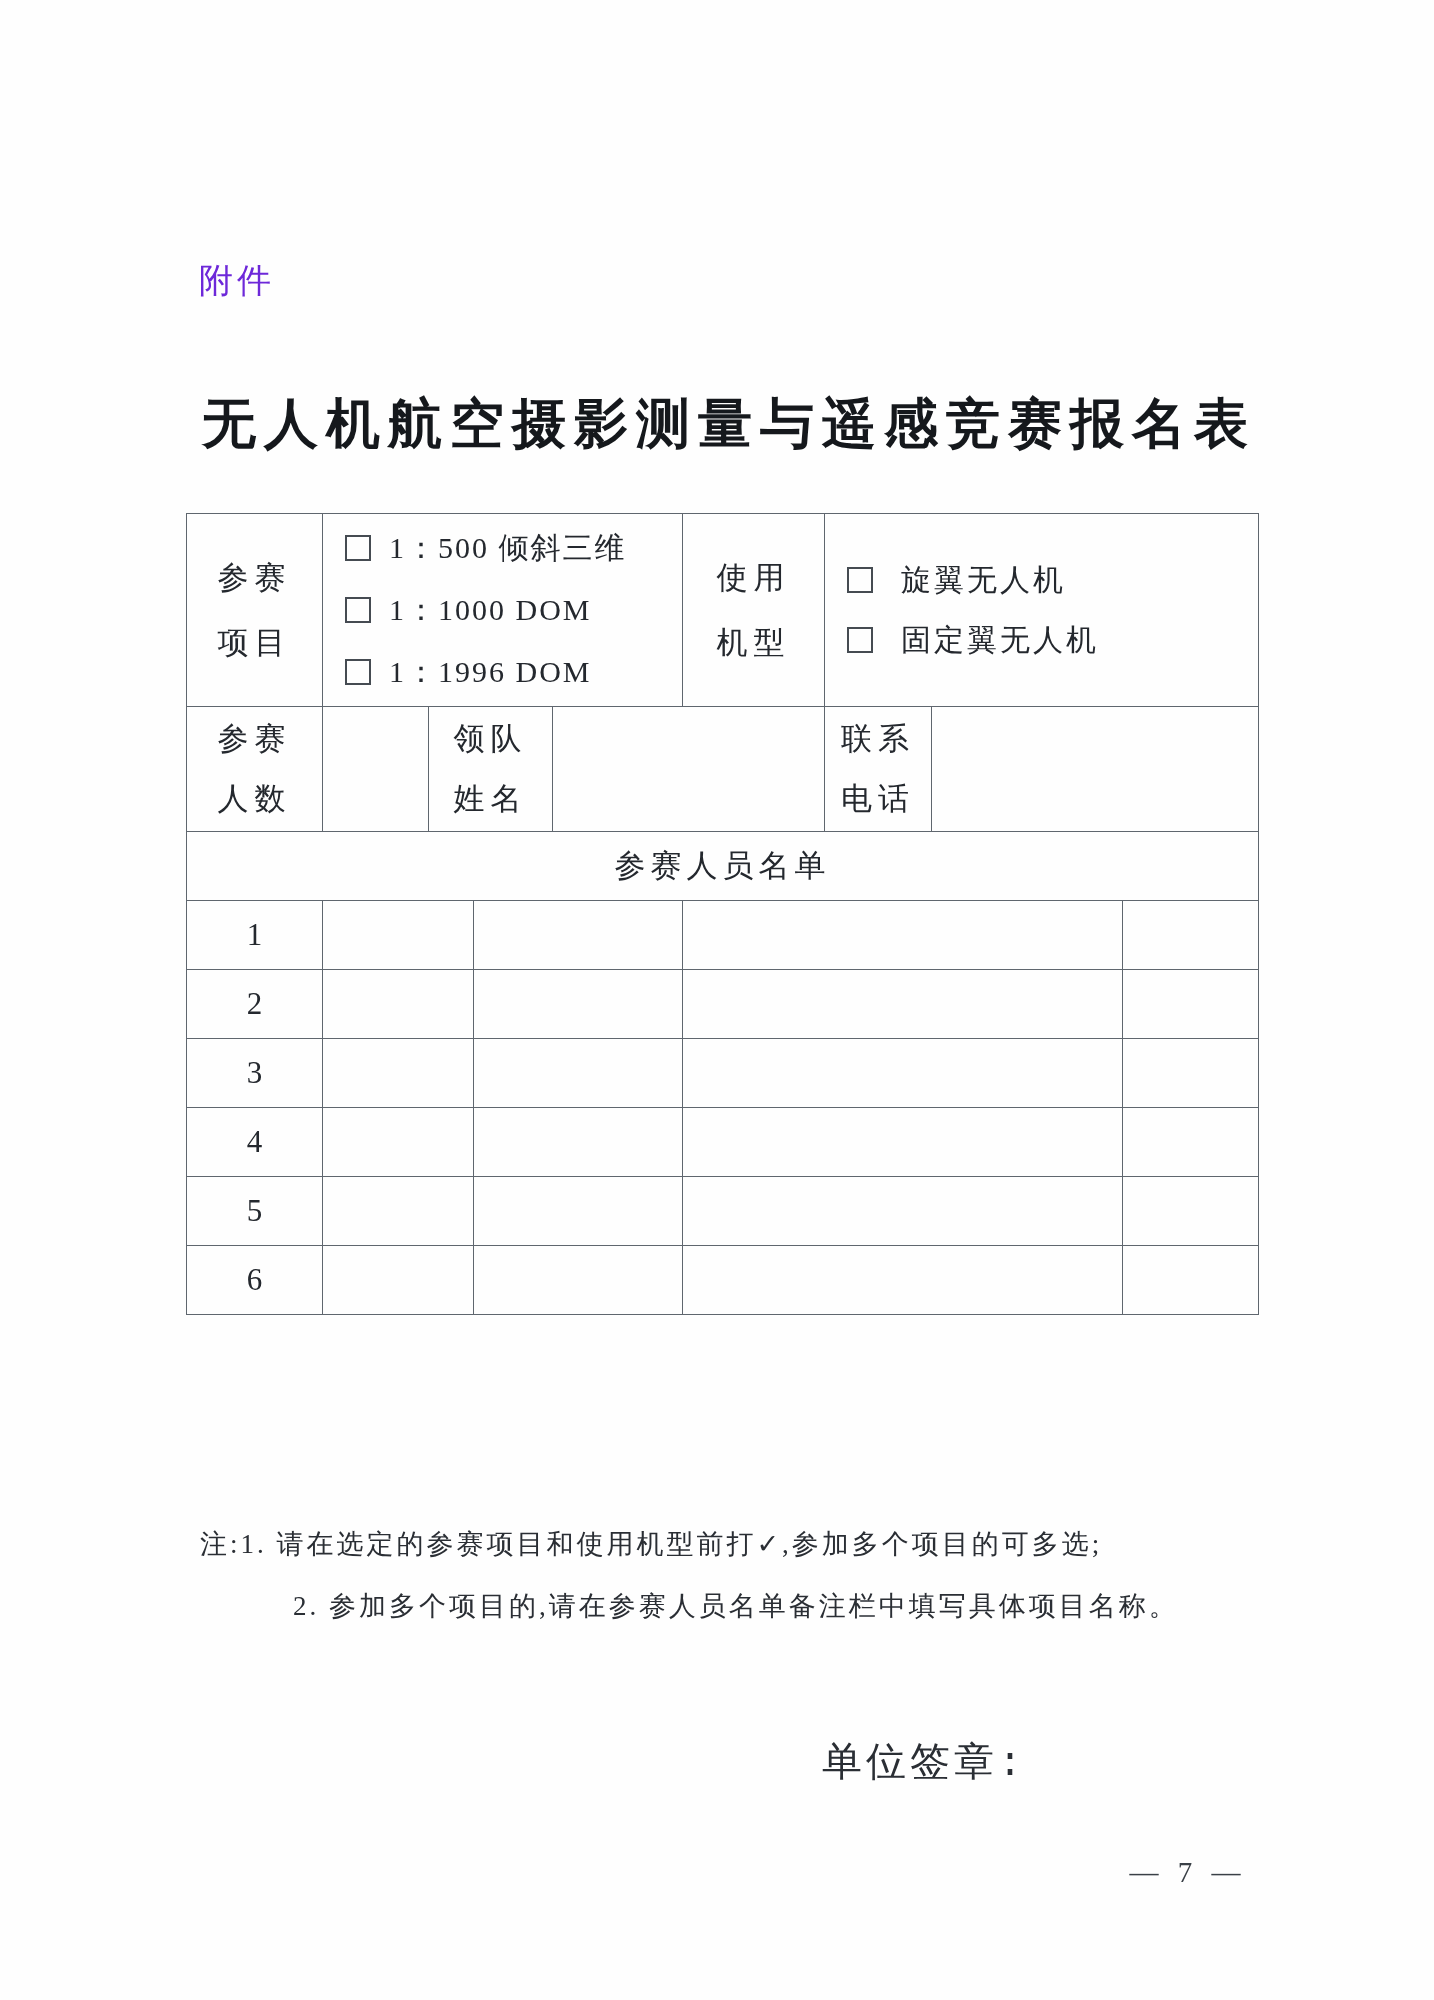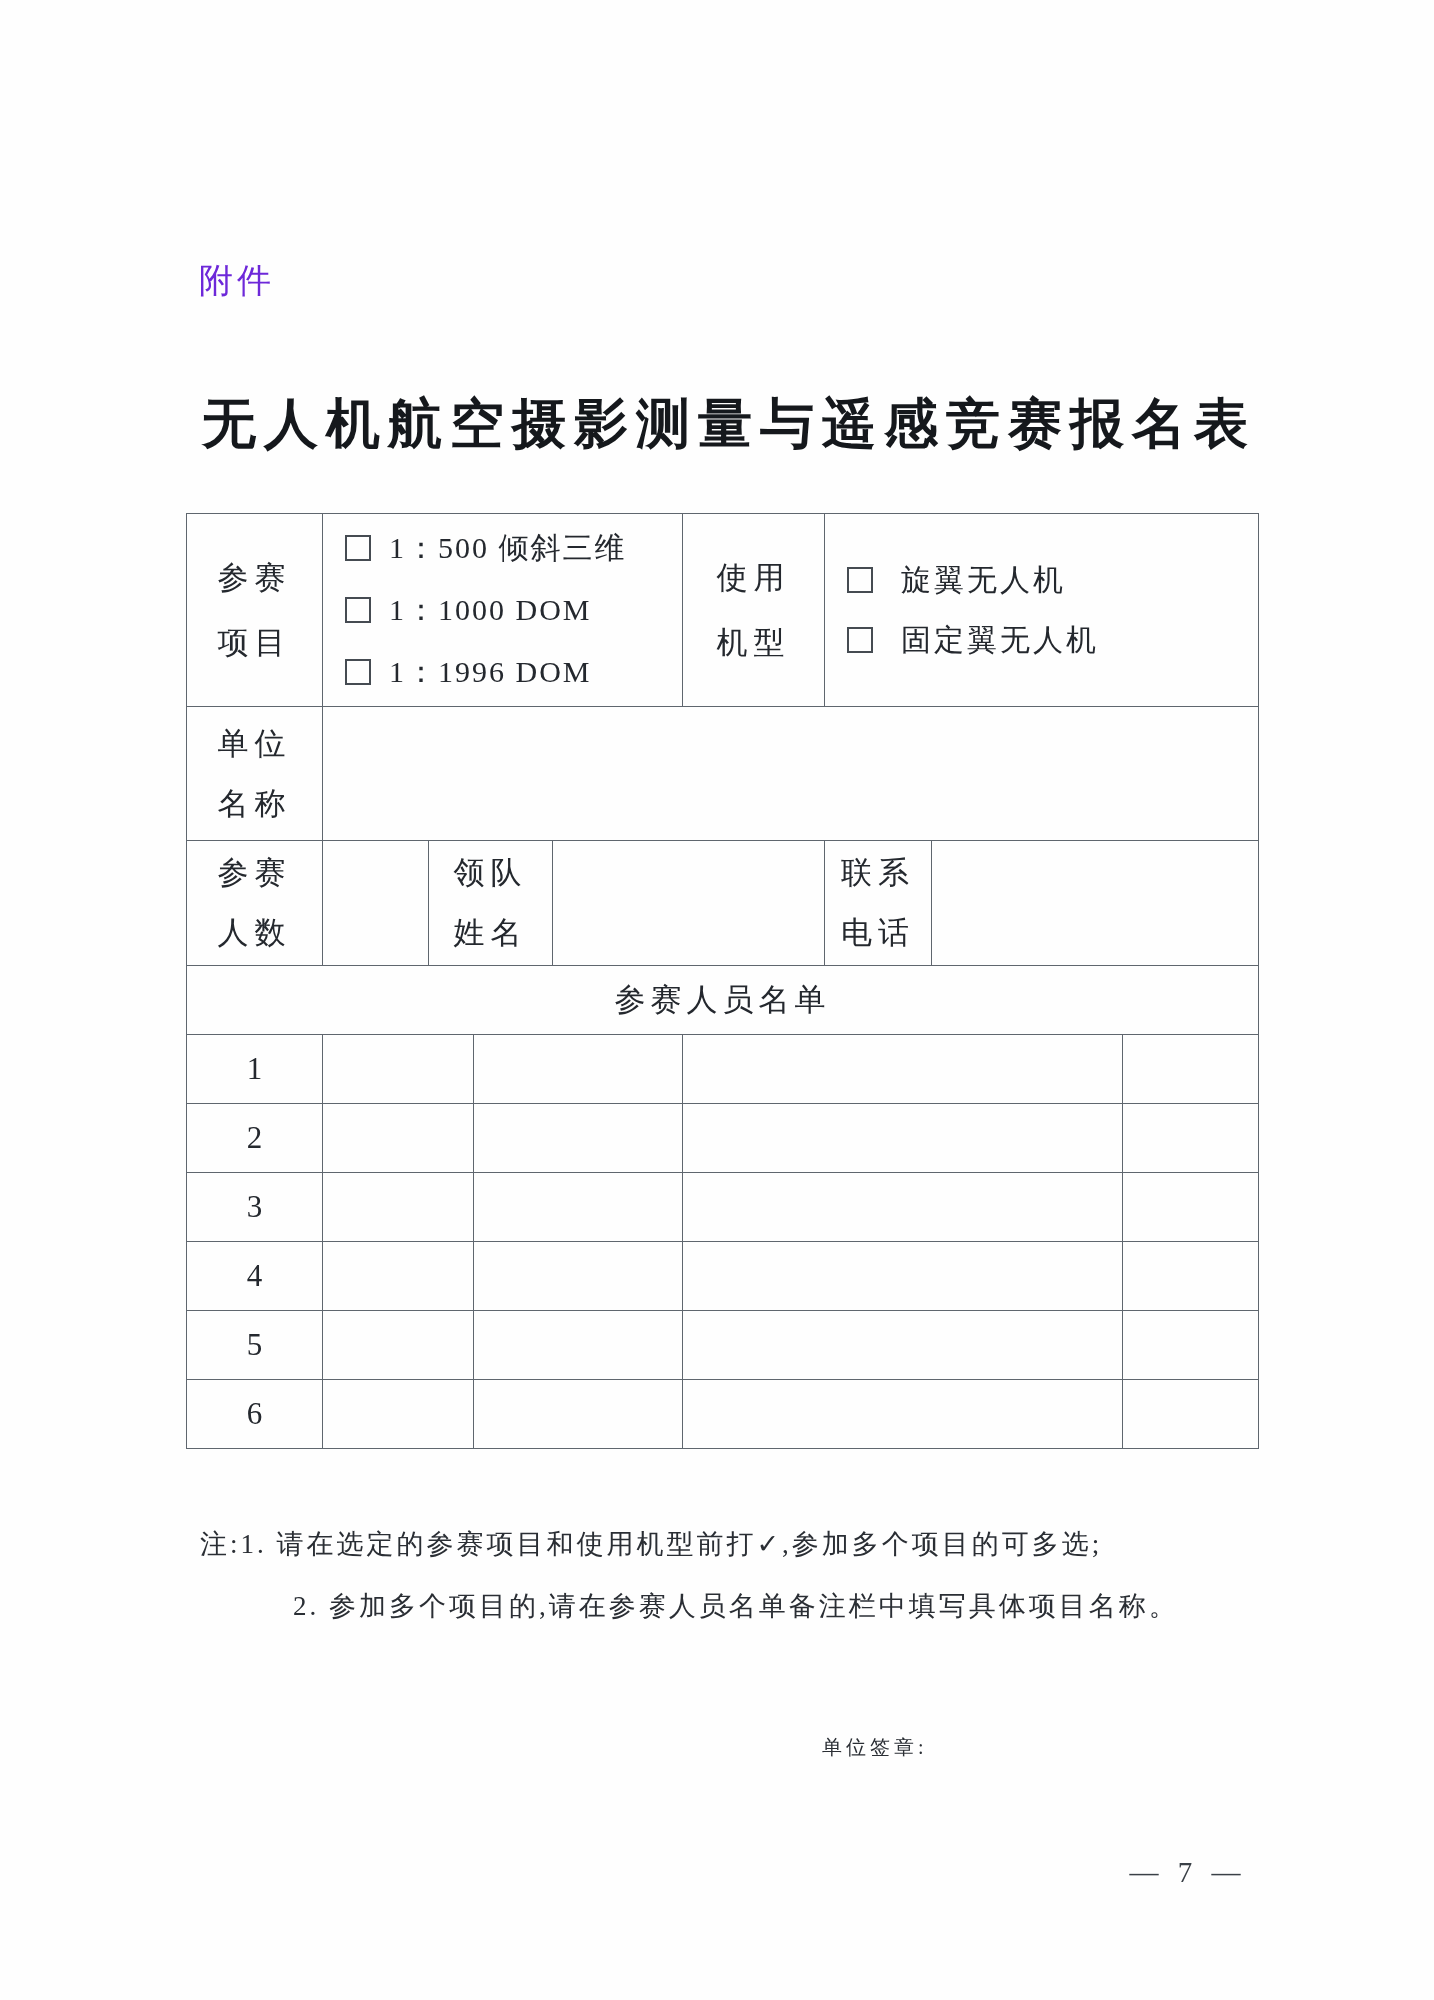--- a/index.html
+++ b/index.html
@@ -35,21 +35,21 @@
   }
   .opt-aircraft .checkbox{margin-right:28px;}
   .section-cell{text-align:center;font-size:31px;letter-spacing:5px;}
   .header-cell{text-align:center;font-size:31px;letter-spacing:4px;}
   .num-cell{text-align:center;font-size:29px;color:#33383e;}
   .input-cell{background:transparent;}
   .notes{position:absolute;left:0;top:0;width:1434px;}
   .note-line{position:absolute;white-space:nowrap;font-size:27px;color:#2a2e34;letter-spacing:3px;}
   .note-1{left:200px;top:1526px;}
   .note-2{left:293px;top:1588px;}
-  .signature{position:absolute;left:822px;top:1734px;font-size:20px;letter-spacing:4px;color:#2a2e34;}
+  .signature{position:absolute;left:822px;top:1734px;font-size:40px;letter-spacing:4px;color:#2a2e34;font-family:Liberation Mono, monospace;}
   .pagenum{position:absolute;left:1108px;top:1856px;width:160px;text-align:center;
     font-size:29px;color:#3a4047;letter-spacing:6px;}
 </style>
 </head>
 <body>
 
 <div class="page">
 
   <div class="attachment">附件</div>
 
@@ -97,27 +97,20 @@
           <span class="checkbox"></span>
           <span>旋翼无人机</span>
         </div>
         <div class="opt opt-aircraft">
           <span class="checkbox"></span>
           <span>固定翼无人机</span>
         </div>
       </td>
     </tr>
 
-    <tr class="row-b">
-      <td class="label-cell" style="height:133px">
-        <span class="lbl-line">单位</span>
-        <span class="lbl-line">名称</span>
-      </td>
-      <td colspan="8" class="input-cell"></td>
-    </tr>
 
     <tr class="row-c">
       <td class="label-cell" style="height:124px">
         <span class="lbl-line">参赛</span>
         <span class="lbl-line">人数</span>
       </td>
       <td class="input-cell"></td>
       <td colspan="2" class="label-cell">
         <span class="lbl-line">领队</span>
         <span class="lbl-line">姓名</span>

